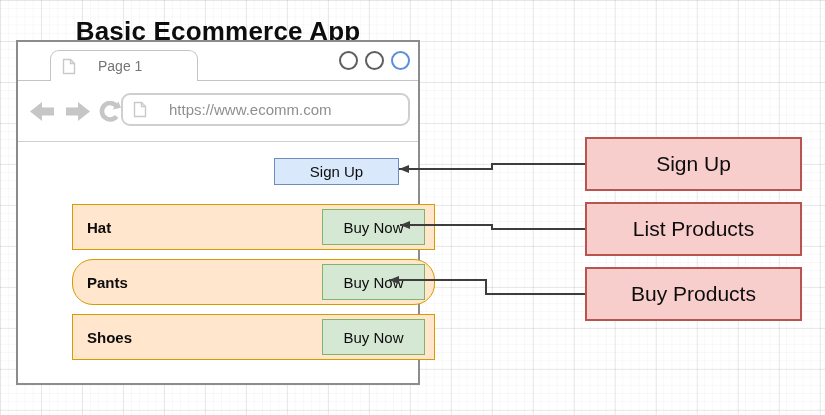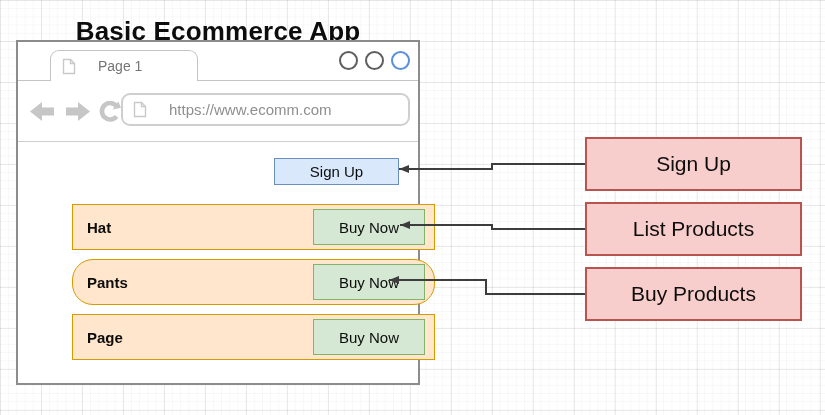--- a/index.html
+++ b/index.html
@@ -51,21 +51,21 @@
   }
   .prod-row{
     position:absolute; left:19px; width:363px; height:46px;
     background:#ffe6cc; border:1px solid #d79b00; box-sizing:border-box;margin-left:35px;
   }
   .prod-row .pname{
     position:absolute; left:14px; top:0; height:100%; display:flex; align-items:center;
     font-size:15px; font-weight:bold; color:#0d0d0d;
   }
   .buy-btn{
-    position:absolute; right:9px; top:4px; width:112px; height:36px;
+    position:absolute; right:9px; top:4px; width:103px; height:36px;
     background:#d5e8d4; border:1px solid #82b366; box-sizing:border-box;
     display:flex; align-items:center; justify-content:center;
     font-size:15px; color:#0d0d0d;
   }
   .anno{
     position:absolute; left:585px; width:217px; height:54px;
     background:#f8cecc; border:2px solid #b85450; box-sizing:border-box;
     display:flex; align-items:center; justify-content:center;
     font-size:21px; color:#0d0d0d;
   }
@@ -122,21 +122,21 @@
 
     <div class="prod-row" style="top:162px;">
       <span class="pname">Hat</span>
       <div class="buy-btn">Buy Now</div>
     </div>
     <div class="prod-row" style="top:217px;border-radius:21px;">
       <span class="pname">Pants</span>
       <div class="buy-btn">Buy Now</div>
     </div>
     <div class="prod-row" style="top:272px;">
-      <span class="pname">Page</span>
+      <span class="pname">Shoes</span>
       <div class="buy-btn">Buy Now</div>
     </div>
   </div>
 
   <div class="anno" style="top:137px;">Sign Up</div>
   <div class="anno" style="top:202px;">List Products</div>
   <div class="anno" style="top:267px;">Buy Products</div>
 
   <svg class="arrow-layer" width="825" height="415" viewBox="0 0 825 415">
     <defs>

